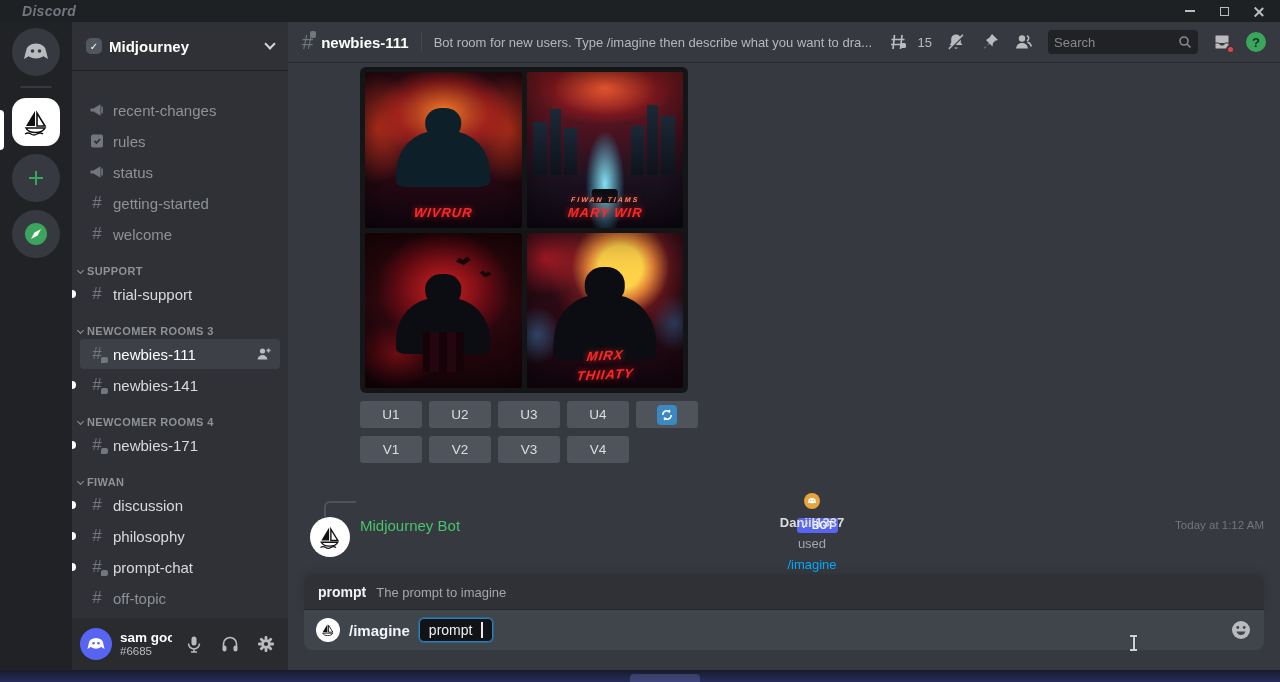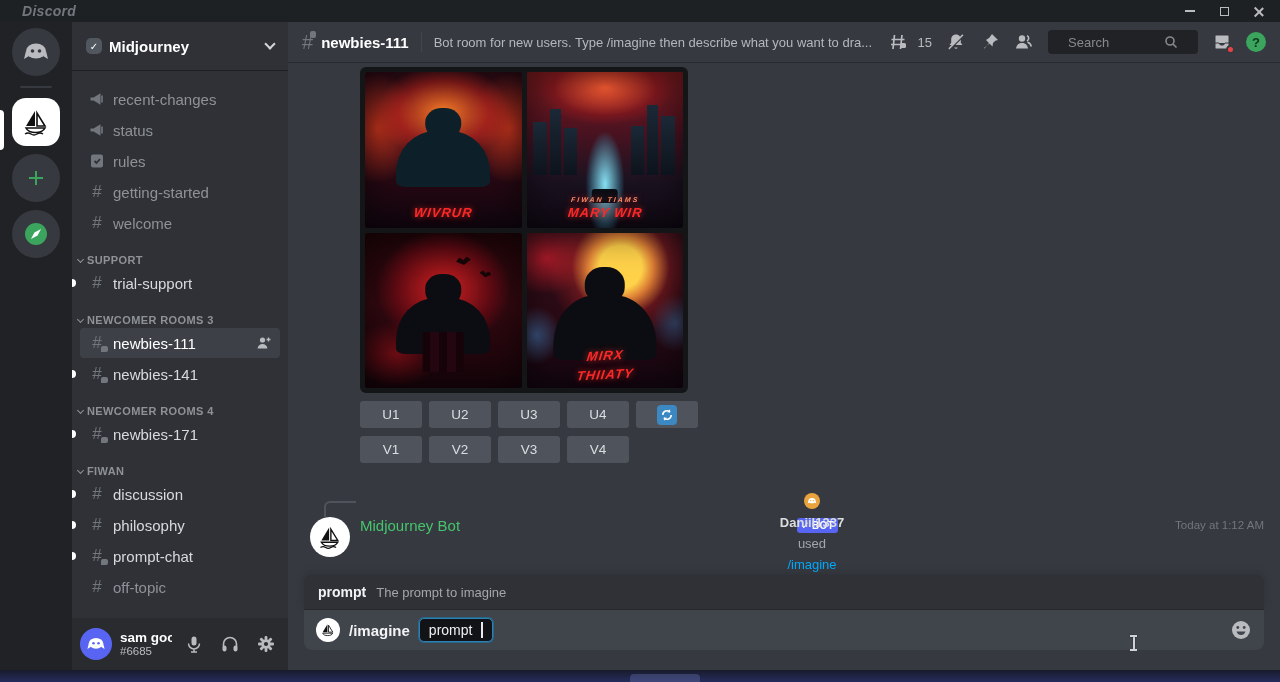--- a/index.html
+++ b/index.html
@@ -27,21 +27,21 @@
   .rail-pill { position:absolute; left:0; top:88px; width:4px; height:40px; background:#fff; border-radius:0 4px 4px 0; }
   .rail-add { color:#3ba55d; } .rail-explore { background:#36393f; }
 
   
   .sidebar { width:216px; background:#2f3136; display:flex; flex-direction:column; flex-shrink:0; }
   .server-header { height:48px; padding:0 14px; display:flex; align-items:center; gap:7px; color:#fff; font-weight:600; font-size:15px;
     box-shadow:0 1px 0 rgba(0,0,0,.35); cursor:pointer; flex-shrink:0; }
   .verify-badge { width:16px; height:16px; border-radius:5px; background:#50575f; color:#fff; font-size:10px; display:flex; align-items:center; justify-content:center; flex-shrink:0; }
   .server-header-name { flex:1; white-space:nowrap; overflow:hidden; }
   .chev { width:8px; height:8px; border-left:2px solid #d5d7da; border-bottom:2px solid #d5d7da; transform:rotate(-45deg); margin-top:-4px; }
-  .channels { flex:1; min-height:0; overflow:hidden; padding-top:13px; }
+  .channels { flex:1; min-height:0; overflow:hidden; padding-top:24px; }
   .cat { display:flex; align-items:center; gap:4px; margin:16px 8px 2px 6px; color:#8e9297; font-size:11px; font-weight:bold; letter-spacing:.4px; cursor:pointer; }
   .cat-chev { width:5px; height:5px; border-left:1.5px solid #8e9297; border-bottom:1.5px solid #8e9297; transform:rotate(-45deg); margin-top:-2px; }
   .chan { position:relative; display:flex; align-items:center; gap:7px; height:30px; margin:1px 8px; padding:0 8px; border-radius:4px;
     color:#8e9297; font-size:15px; cursor:pointer; }
   .chan.selected { background:#3d4147; color:#fff; }
   .chan.unread { color:#d8dadd; }
   .chan.unread::before { content:""; position:absolute; left:-8px; top:50%; transform:translateY(-50%); width:4px; height:8px; background:#fff; border-radius:0 4px 4px 0; }
   .chan-hash { font-size:17px; font-weight:400; color:#72767d; width:18px; text-align:center; flex-shrink:0; position:relative; }
   .chan-hash.thread::after { content:""; position:absolute; right:-2px; bottom:1px; width:7px; height:6px; background:#72767d; border-radius:2px 2px 2px 0; }
   .chan-icon { width:18px; height:18px; flex-shrink:0; color:#72767d; }
@@ -58,21 +58,21 @@
   
   .main { flex:1; display:flex; flex-direction:column; background:#36393f; min-width:0; position:relative; }
   .channel-header { height:40px; display:flex; align-items:center; padding:0 14px; gap:8px; box-shadow:0 1px 0 rgba(0,0,0,.25); flex-shrink:0; z-index:2; }
   .hdr-hash { font-size:20px; color:#72767d; position:relative; font-weight:400; }
   .hdr-hash::after { content:""; position:absolute; right:-3px; top:0; width:6px; height:7px; background:#72767d; border-radius:2px; }
   .hdr-name { color:#fff; font-weight:bold; font-size:15px; white-space:nowrap; }
   .hdr-div { width:1px; height:20px; background:#42464d; margin:0 4px; }
   .hdr-topic { color:#b4b8bd; font-size:13px; white-space:nowrap; overflow:hidden; text-overflow:ellipsis; max-width:440px; cursor:pointer; }
   .hdr-right { margin-left:auto; display:flex; align-items:center; gap:14px; }
   .hdr-icon { color:#b9bbbe; display:flex; align-items:center; gap:10px; cursor:pointer; font-size:13px; }
-  .search-box { width:150px; height:24px; background:#202225; border-radius:4px; display:flex; align-items:center; padding:0 20px; }
+  .search-box { width:150px; height:24px; background:#202225; border-radius:4px; display:flex; align-items:center; padding:0 6px; }
   .search-box input { flex:1; min-width:0; background:transparent; border:none; outline:none; color:#dcddde; font-size:13px; font-family:inherit; }
   .search-box input::placeholder { color:#87898c; }
   .search-glyph { color:#87898c; flex-shrink:0; }
   .inbox-wrap { position:relative; }
   .inbox-dot { position:absolute; right:-3px; bottom:-2px; width:9px; height:9px; border-radius:50%; background:#ed4245; border:2px solid #36393f; }
   .help-circle { width:20px; height:20px; border-radius:50%; background:#3ba55d; color:#10331d; font-weight:bold; font-size:13px; display:flex; align-items:center; justify-content:center; cursor:pointer; }
 
   
   .chat { flex:1; min-height:0; overflow:hidden; padding-left:72px; position:relative; }
 
@@ -237,34 +237,34 @@
             <svg width="18" height="18" viewBox="0 0 18 18">
               <path d="M2.5 7.5h3l7-4.2v11.4l-7-4.2h-3z" fill="currentColor"></path>
               <path d="M14 5.5v7" stroke="currentColor" stroke-width="1.6"></path>
             </svg>
           </span>
         <span class="chan-name">recent-changes</span>
       </div>
       <div class="chan">
         <span class="chan-icon">
             <svg width="18" height="18" viewBox="0 0 18 18">
-              <path d="M2.5 7.5h3l7-4.2v11.4l-7-4.2h-3z" fill="currentColor"></path>
-              <path d="M14 5.5v7" stroke="currentColor" stroke-width="1.6"></path>
-            </svg>
-          </span>
-        <span class="chan-name">status</span>
+              <rect x="3" y="2.5" width="12" height="13" rx="2" fill="currentColor"></rect>
+              <path d="M6.5 9l2 2 3.5-4" stroke="#2f3136" stroke-width="1.8" fill="none"></path>
+            </svg>
+          </span>
+        <span class="chan-name">rules</span>
       </div>
       <div class="chan">
         <span class="chan-icon">
             <svg width="18" height="18" viewBox="0 0 18 18">
-              <rect x="3" y="2.5" width="12" height="13" rx="2" fill="currentColor"></rect>
-              <path d="M6.5 9l2 2 3.5-4" stroke="#2f3136" stroke-width="1.8" fill="none"></path>
-            </svg>
-          </span>
-        <span class="chan-name">rules</span>
+              <path d="M2.5 7.5h3l7-4.2v11.4l-7-4.2h-3z" fill="currentColor"></path>
+              <path d="M14 5.5v7" stroke="currentColor" stroke-width="1.6"></path>
+            </svg>
+          </span>
+        <span class="chan-name">status</span>
       </div>
       <div class="chan">
         <span class="chan-hash">#</span>
         <span class="chan-name">getting-started</span>
       </div>
       <div class="chan">
         <span class="chan-hash">#</span>
         <span class="chan-name">welcome</span>
       </div>
 

